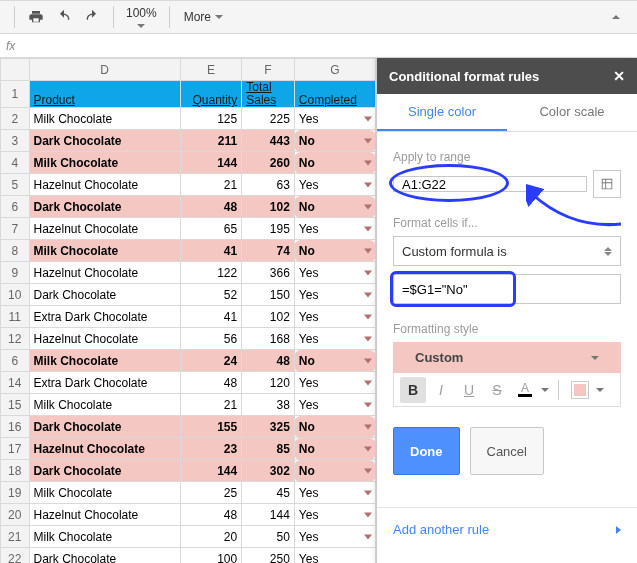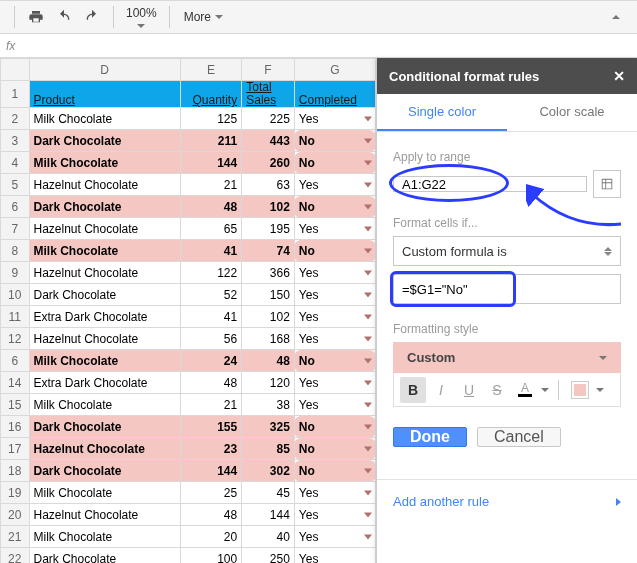--- a/index.html
+++ b/index.html
@@ -99,40 +99,40 @@
   .formula-in {
     width: 100%; height: 30px; border: 1px solid #c8c8c8; padding: 0 8px; font-size: 13px;
     font-family: Arial, sans-serif;
   }
   .blue-box {
     position: absolute; border: 3px solid #2a3cff; border-radius: 6px;
     left: -3px; top: -3px; width: 126px; height: 36px; pointer-events: none;
   }
   .style-chip {
     background: #f4c7c3; color: #444; font-size: 13px; font-weight: bold;
-    padding: 8px 14px; display: flex; justify-content: space-between; align-items: center;
+    padding: 8px 22px; display: flex; justify-content: space-between; align-items: center;
     cursor: pointer;
   }
   .style-tools {
     border: 1px solid #ddd; border-top: none; height: 34px; display: flex; align-items: center;
     padding: 0 6px; gap: 2px;
   }
   .st-btn {
     width: 26px; height: 26px; display: flex; align-items: center; justify-content: center;
     color: #333; cursor: pointer; border-radius: 2px; font-size: 14px;
   }
   .st-btn.toggled { background: #e0e0e0; }
   .st-btn.dim { color: #a0a0a0; }
   .st-btn .und { text-decoration: underline; position: relative; }
   .st-btn .sk { text-decoration: line-through; }
   .color-sq { width: 18px; height: 18px; border: 1px solid #ccc; position: relative; }
   .color-sq .inner { position: absolute; left: 2px; top: 2px; right: 2px; bottom: 2px; background: #f4c7c3; }
   .btn-row { display: flex; gap: 10px; margin-top: 20px; }
   .btn {
-    height: 20px; padding: 0 16px; font-size: 16px; border-radius: 2px; cursor: pointer;
+    height: 48px; padding: 0 16px; font-size: 13px; border-radius: 2px; cursor: pointer;
     display: flex; align-items: center; border: 1px solid #c8c8c8; background: #f7f7f7; color: #555;
   }
   .btn.primary { background: #4d90fe; border-color: #3079ed; color: #fff; font-weight: bold; }
   .panel-foot {
     border-top: 1px solid #e3e3e3; margin-top: 16px; padding: 14px 16px;
     color: #4285f4; font-size: 13px; display: flex; justify-content: space-between; align-items: center;
     cursor: pointer;
     gap: 44px;
   }
   .chev-r { width: 0; height: 0; border-top: 4px solid transparent; border-bottom: 4px solid transparent; border-left: 5px solid #4285f4; }
@@ -362,21 +362,21 @@
             <td class="rowh">20</td>
             <td class="textcell">Hazelnut Chocolate</td>
             <td class="datacell">48</td>
             <td class="datacell">144</td>
             <td class="compcell">Yes<span class="dd"></span></td>
           </tr>
           <tr>
             <td class="rowh">21</td>
             <td class="textcell">Milk Chocolate</td>
             <td class="datacell">20</td>
-            <td class="datacell">40</td>
+            <td class="datacell">50</td>
             <td class="compcell">Yes<span class="dd"></span></td>
           </tr>
           <tr>
             <td class="rowh">22</td>
             <td class="textcell">Dark Chocolate</td>
             <td class="datacell">100</td>
             <td class="datacell">250</td>
             <td class="compcell">Yes</td>
           </tr>
         </tbody>

